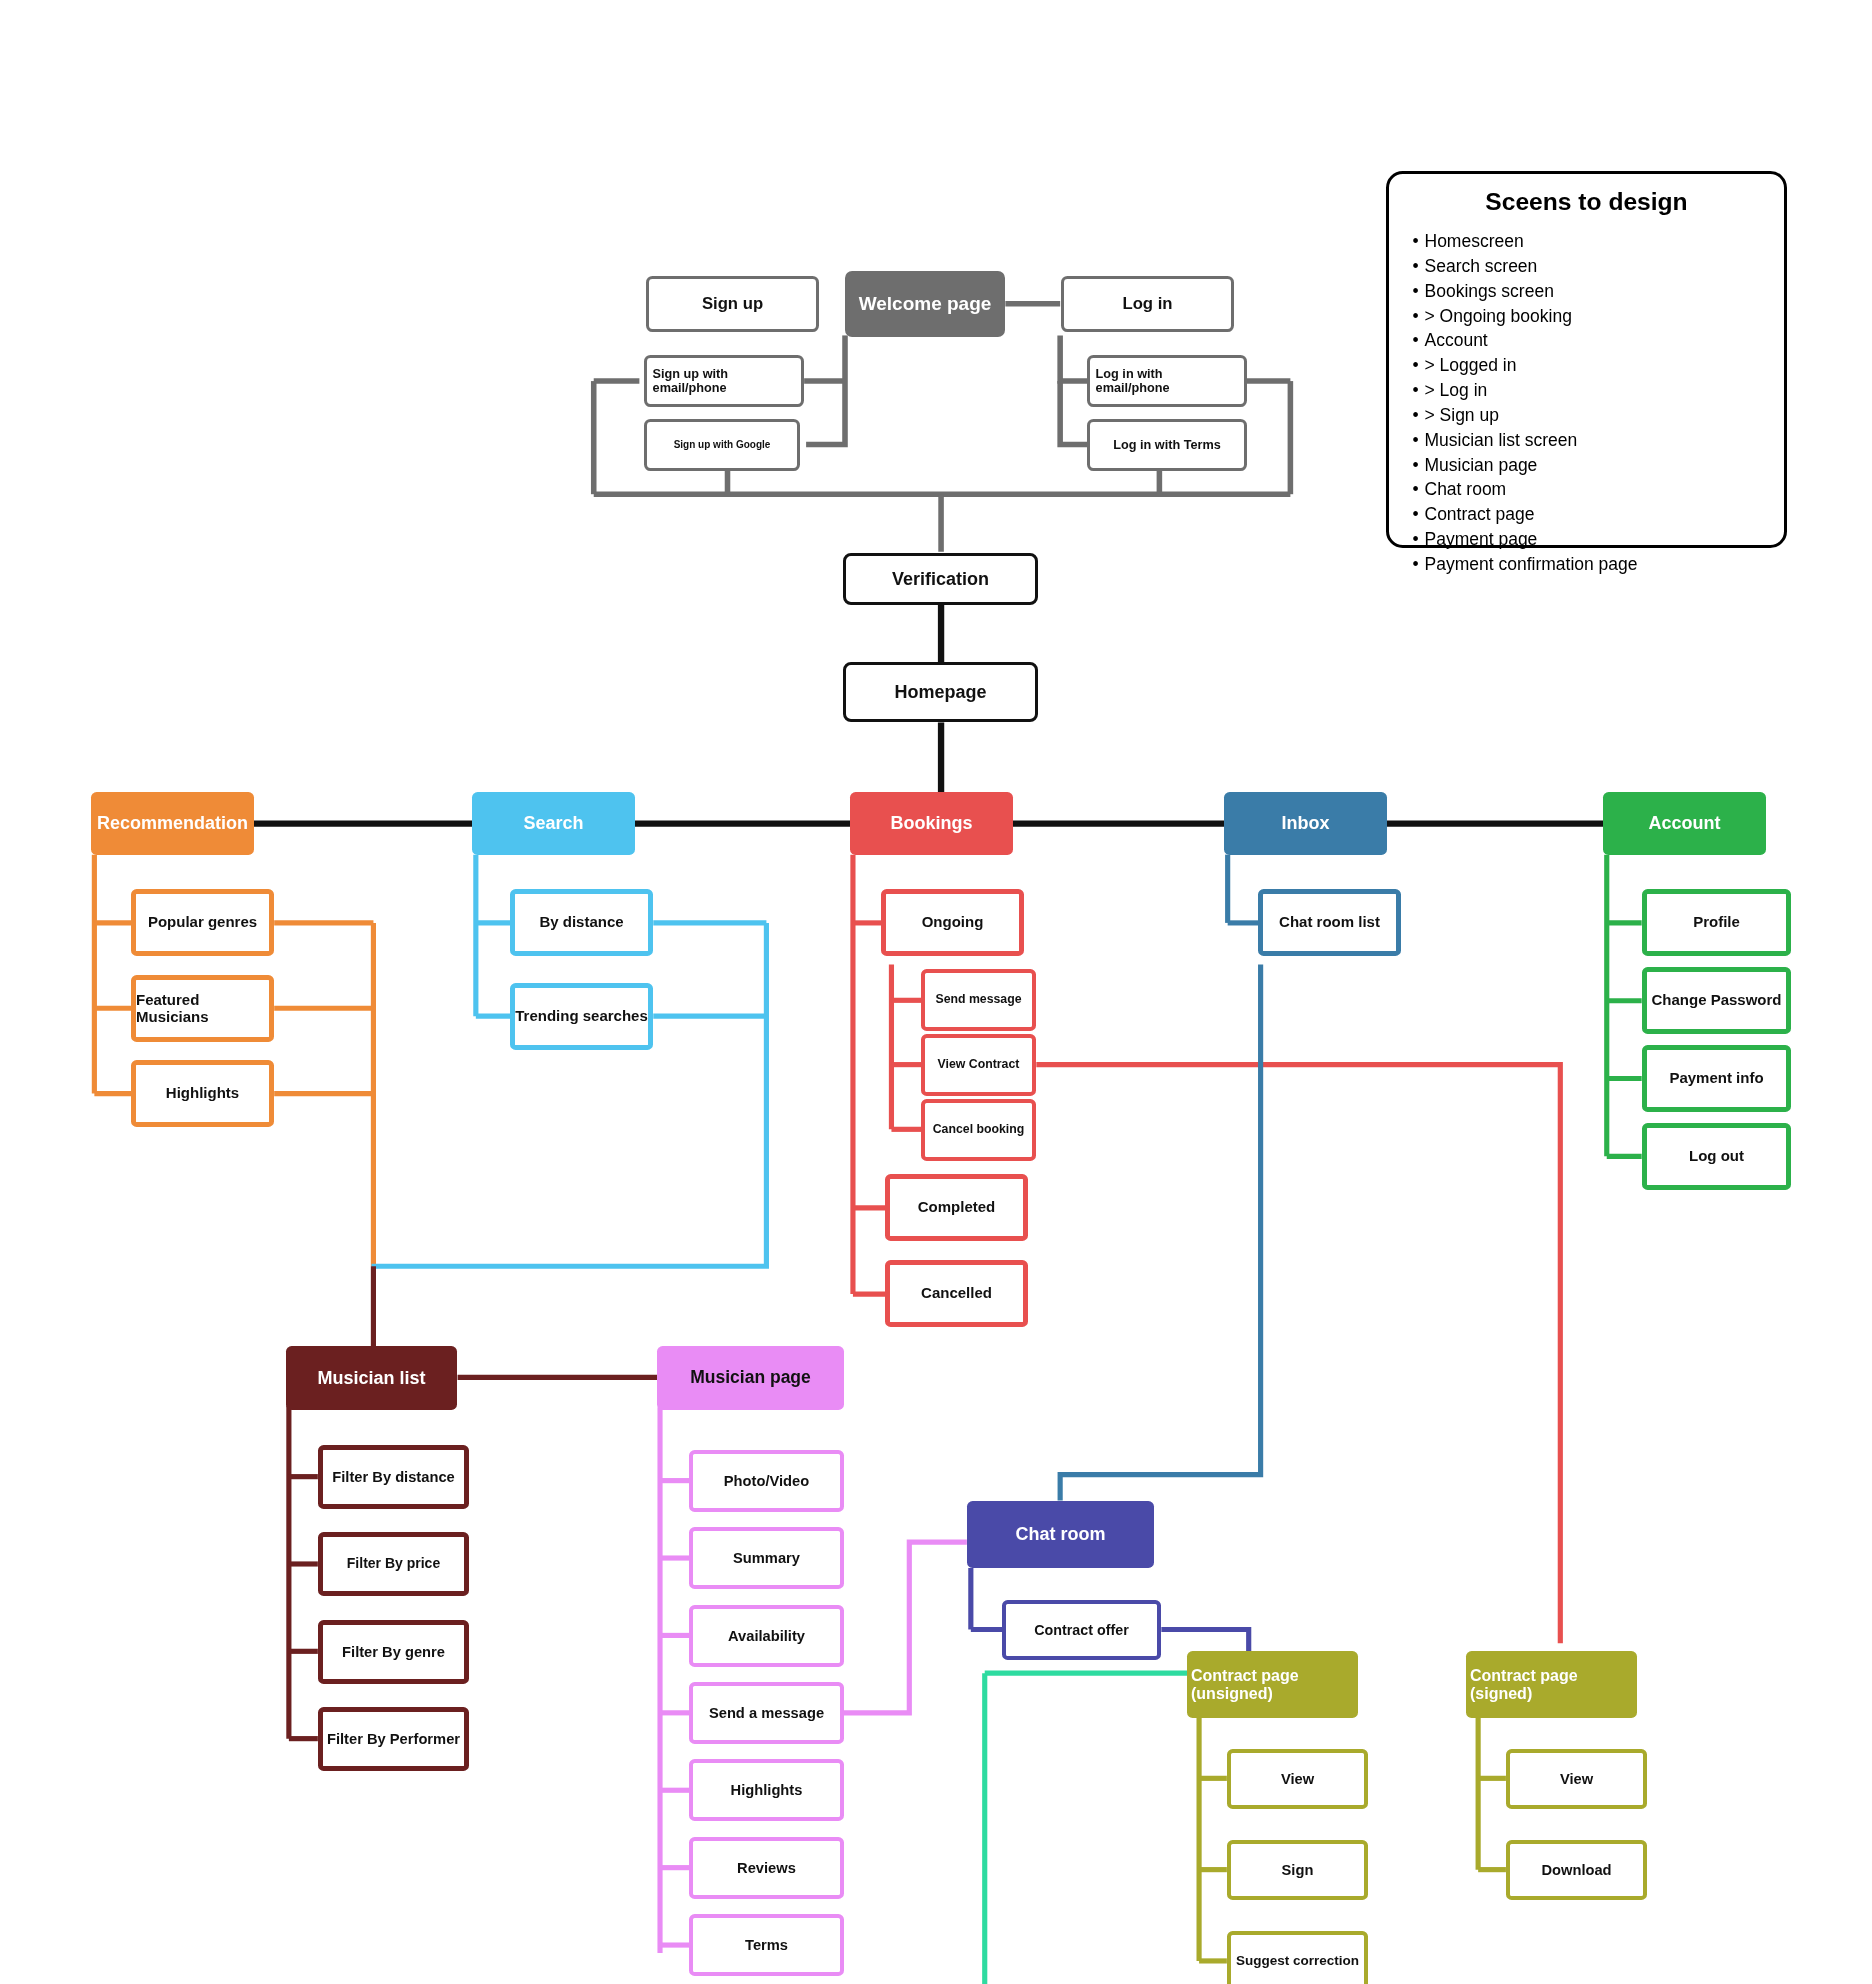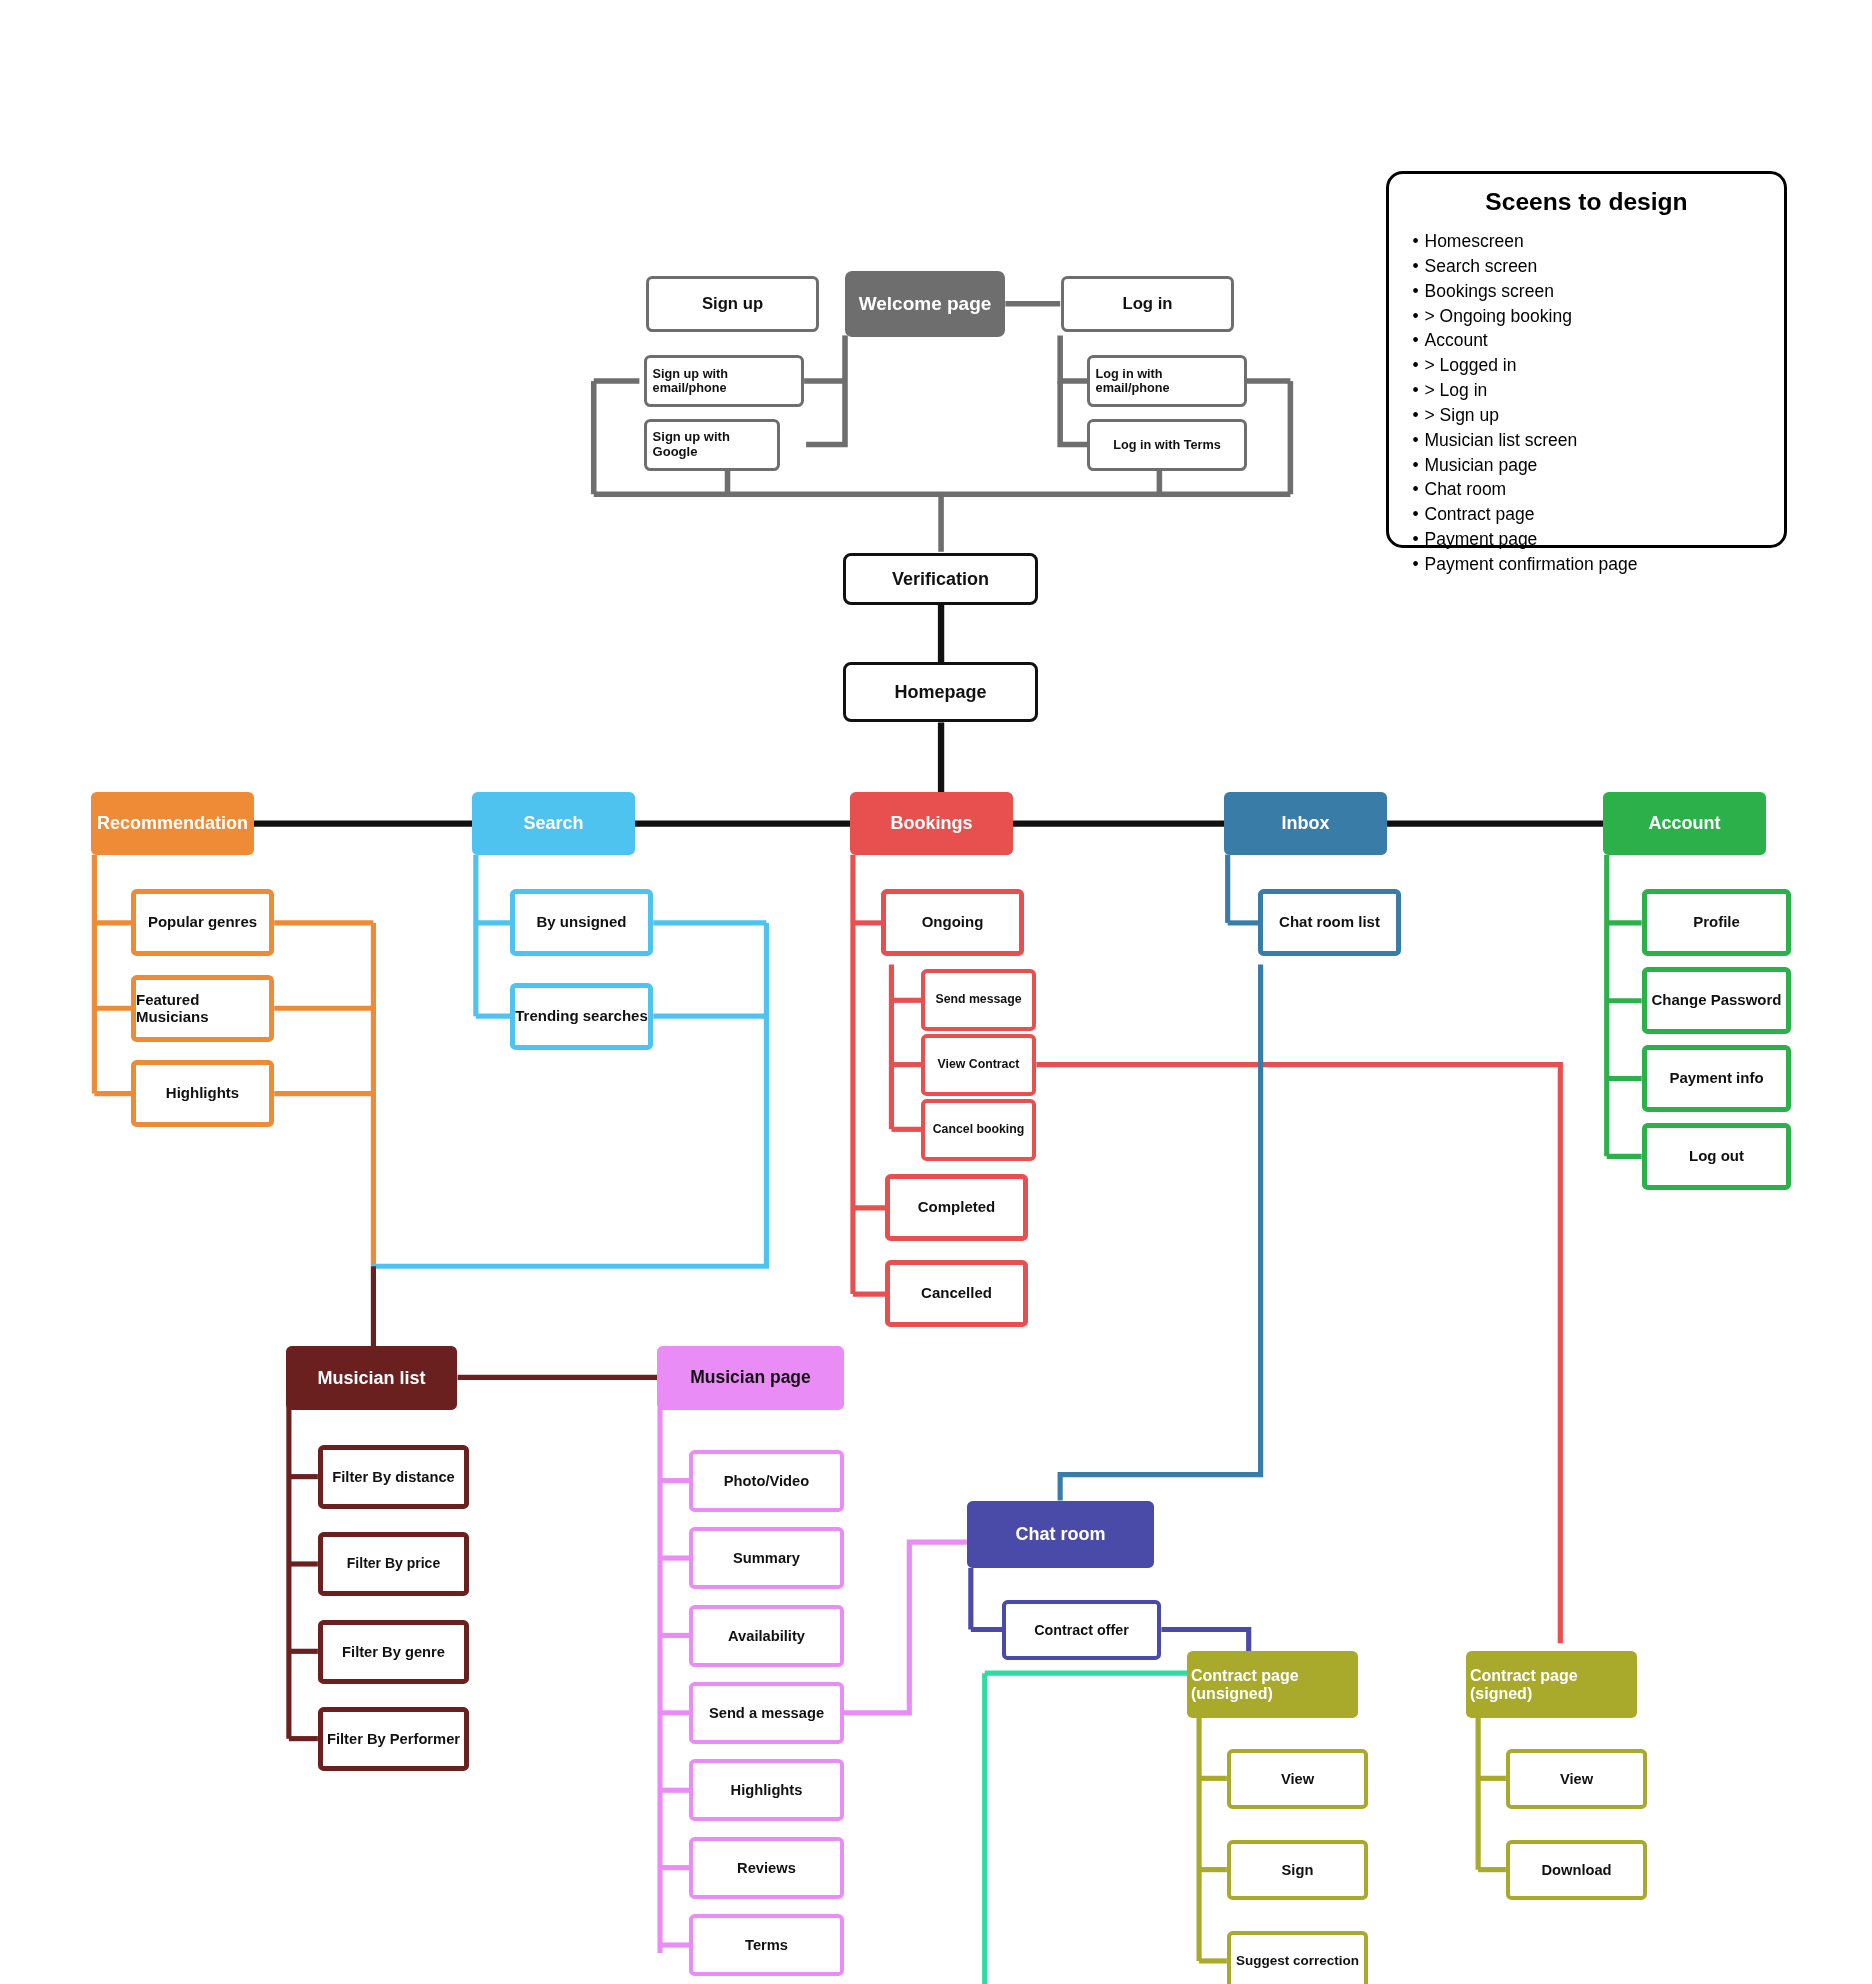--- a/index.html
+++ b/index.html
@@ -241,21 +241,21 @@
   </div>
 
   <div class="node greybox" style="left:1061px;top:276px;width:173px;height:56px;font-size:16.7px;">
     <span>Log in</span>
   </div>
 
   <div class="node greybox" style="left:644px;top:355px;width:160px;height:52px;font-size:12.7px;padding:0 5.6px;">
     <span>Sign up with email/phone</span>
   </div>
 
-  <div class="node greybox" style="left:644px;top:419px;width:136px;height:52px;font-size:13px;padding:0 5.6px;">
+  <div class="node greybox" style="left:644px;top:419px;width:156px;height:52px;font-size:10px;padding:0 5.6px;">
     <span>Sign up with Google</span>
   </div>
 
   <div class="node greybox" style="left:1087px;top:355px;width:160px;height:52px;font-size:12.7px;padding:0 5.6px;">
     <span>Log in with email/phone</span>
   </div>
 
   <div class="node greybox" style="left:1087px;top:419px;width:160px;height:52px;font-size:12.7px;padding:0 5.6px;">
     <span>Log in with Terms</span>
   </div>
@@ -278,21 +278,21 @@
     <span>Featured Musicians</span>
   </div>
   <div class="node leaf" style="left:131px;top:1060px;width:143px;height:67px;border-width:5.2px;border-color:#ef8b37;font-size:15px;">
     <span>Highlights</span>
   </div>
 
   <div class="node hdr" style="left:472px;top:792px;width:163px;height:63px;background:#4ec3ef;font-size:18px;">
     <span>Search</span>
   </div>
   <div class="node leaf" style="left:510px;top:889px;width:143px;height:67px;border-width:5.2px;border-color:#4ec3ef;font-size:15px;">
-    <span>By unsigned</span>
+    <span>By distance</span>
   </div>
   <div class="node leaf" style="left:510px;top:983px;width:143px;height:67px;border-width:5.2px;border-color:#4ec3ef;font-size:15px;">
     <span>Trending searches</span>
   </div>
 
   <div class="node hdr" style="left:850px;top:792px;width:163px;height:63px;background:#e8504f;font-size:18px;">
     <span>Bookings</span>
   </div>
   <div class="node leaf" style="left:881px;top:889px;width:143px;height:67px;border-width:5.2px;border-color:#e8504f;font-size:15px;">
     <span>Ongoing</span>

